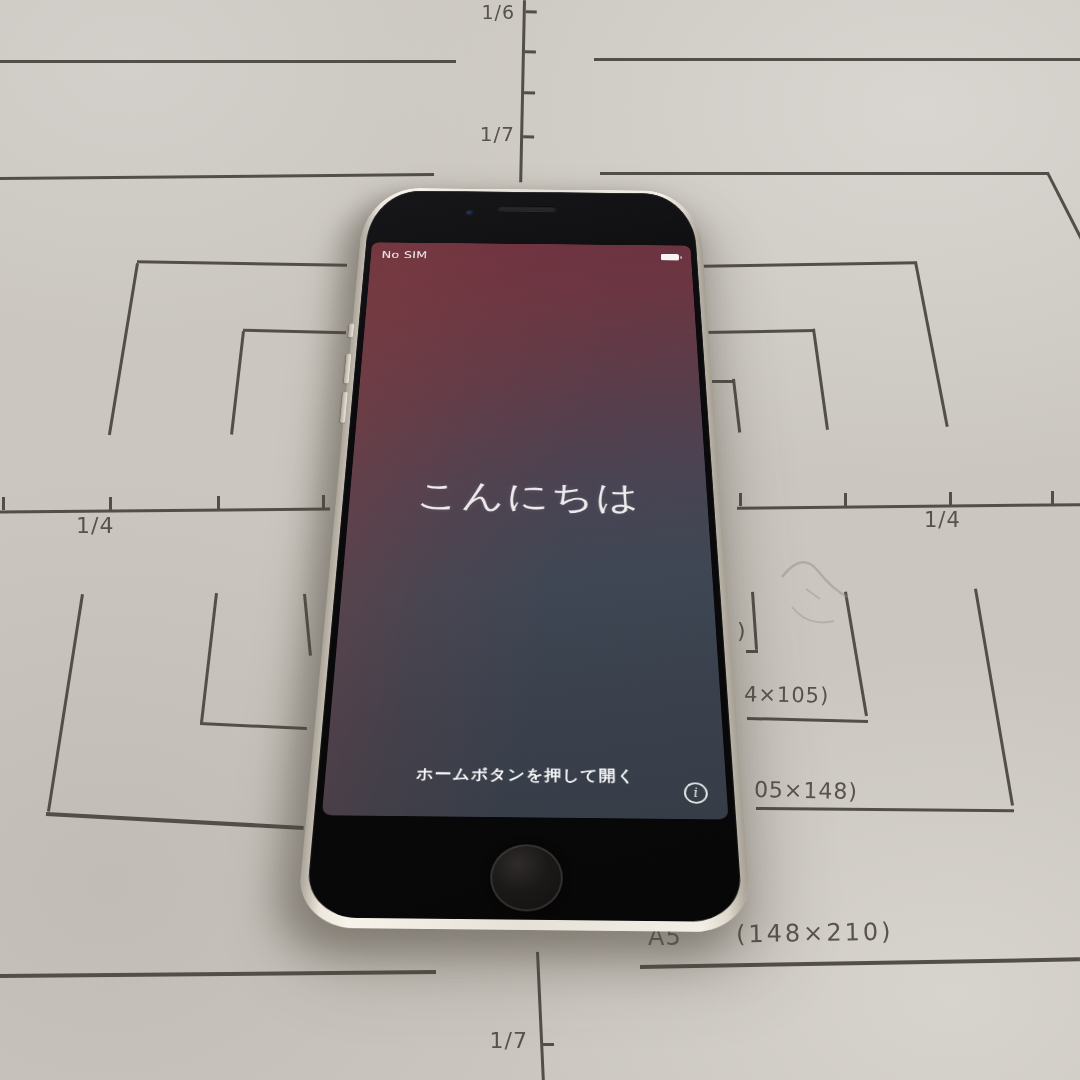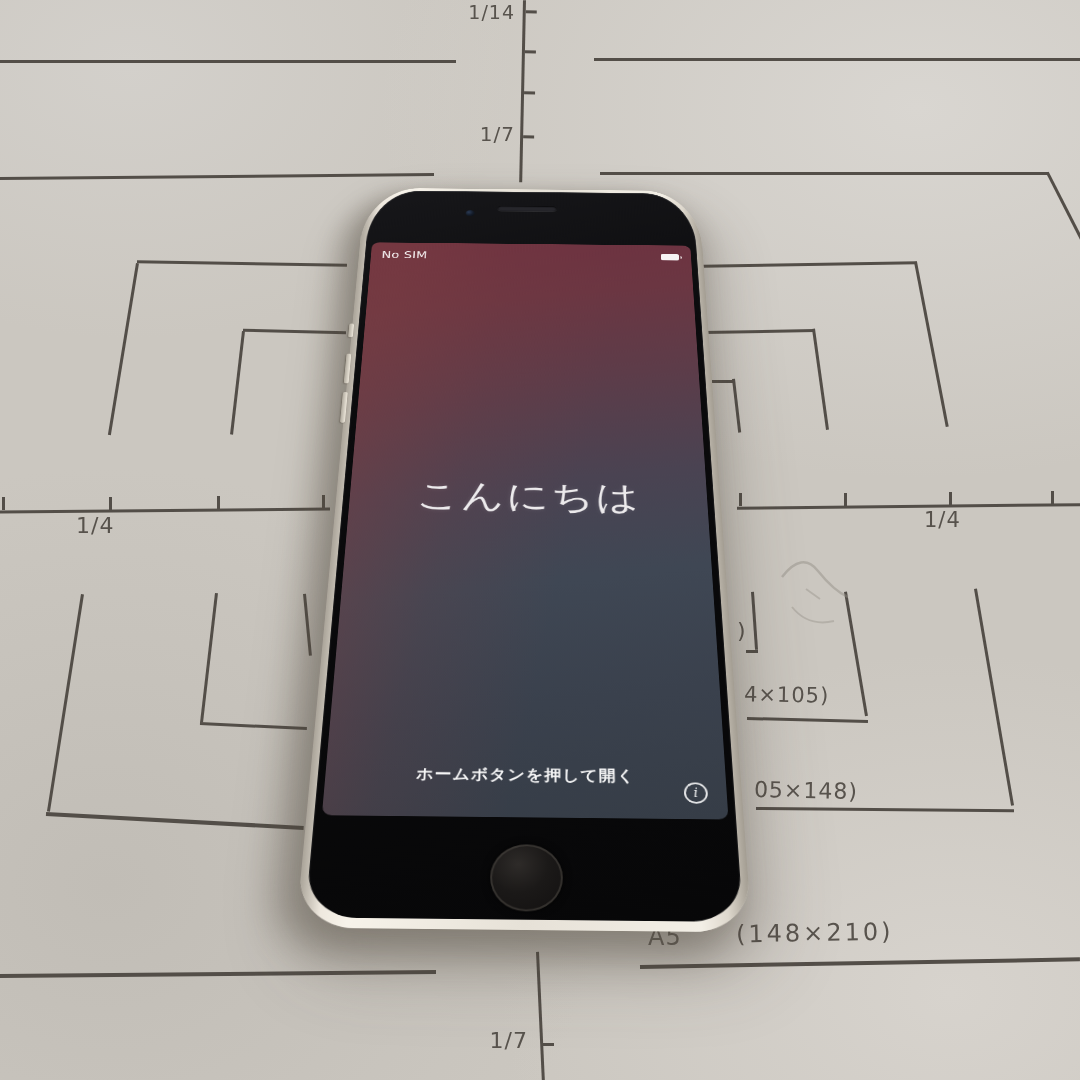--- a/index.html
+++ b/index.html
@@ -81,21 +81,21 @@
 
 <div id="stage">
 
   <div style="position:absolute;left:511px;top:0;width:30px;height:182px;transform:rotate(1.2deg);transform-origin:top left;">
     <div class="ink vline" style="left:12px;top:0;height:182px;position:absolute;"></div>
     <div class="tick-r" style="left:15px;top:10px;"></div>
     <div class="tick-r" style="left:15px;top:50px;"></div>
     <div class="tick-r" style="left:15px;top:91px;"></div>
     <div class="tick-r" style="left:15px;top:135px;"></div>
   </div>
-  <div class="lbl" style="left:455px;top:1px;width:60px;text-align:right;font-size:19px;">1/14</div>
+  <div class="lbl" style="left:455px;top:1px;width:60px;text-align:right;font-size:19px;">1/6</div>
   <div class="lbl" style="left:458px;top:122px;width:57px;text-align:right;font-size:20px;">1/7</div>
 
   <div class="ink hline" style="left:0;top:60px;width:456px;"></div>
   <div class="ink hline" style="left:594px;top:58px;width:486px;"></div>
   <div class="ink hline" style="left:0;top:175px;width:434px;transform:rotate(-0.5deg);"></div>
   <div class="ink hline" style="left:600px;top:172px;width:448px;"></div>
   <div class="ink vline" style="left:1046px;top:173px;height:80px;transform-origin:top left;transform:rotate(-27deg);"></div>
 
   <div class="ink hline" style="left:137px;top:262px;width:210px;transform:rotate(1deg);"></div>
   <div class="ink vline" style="left:136px;top:263px;height:174px;transform-origin:top left;transform:rotate(9.3deg);"></div>

